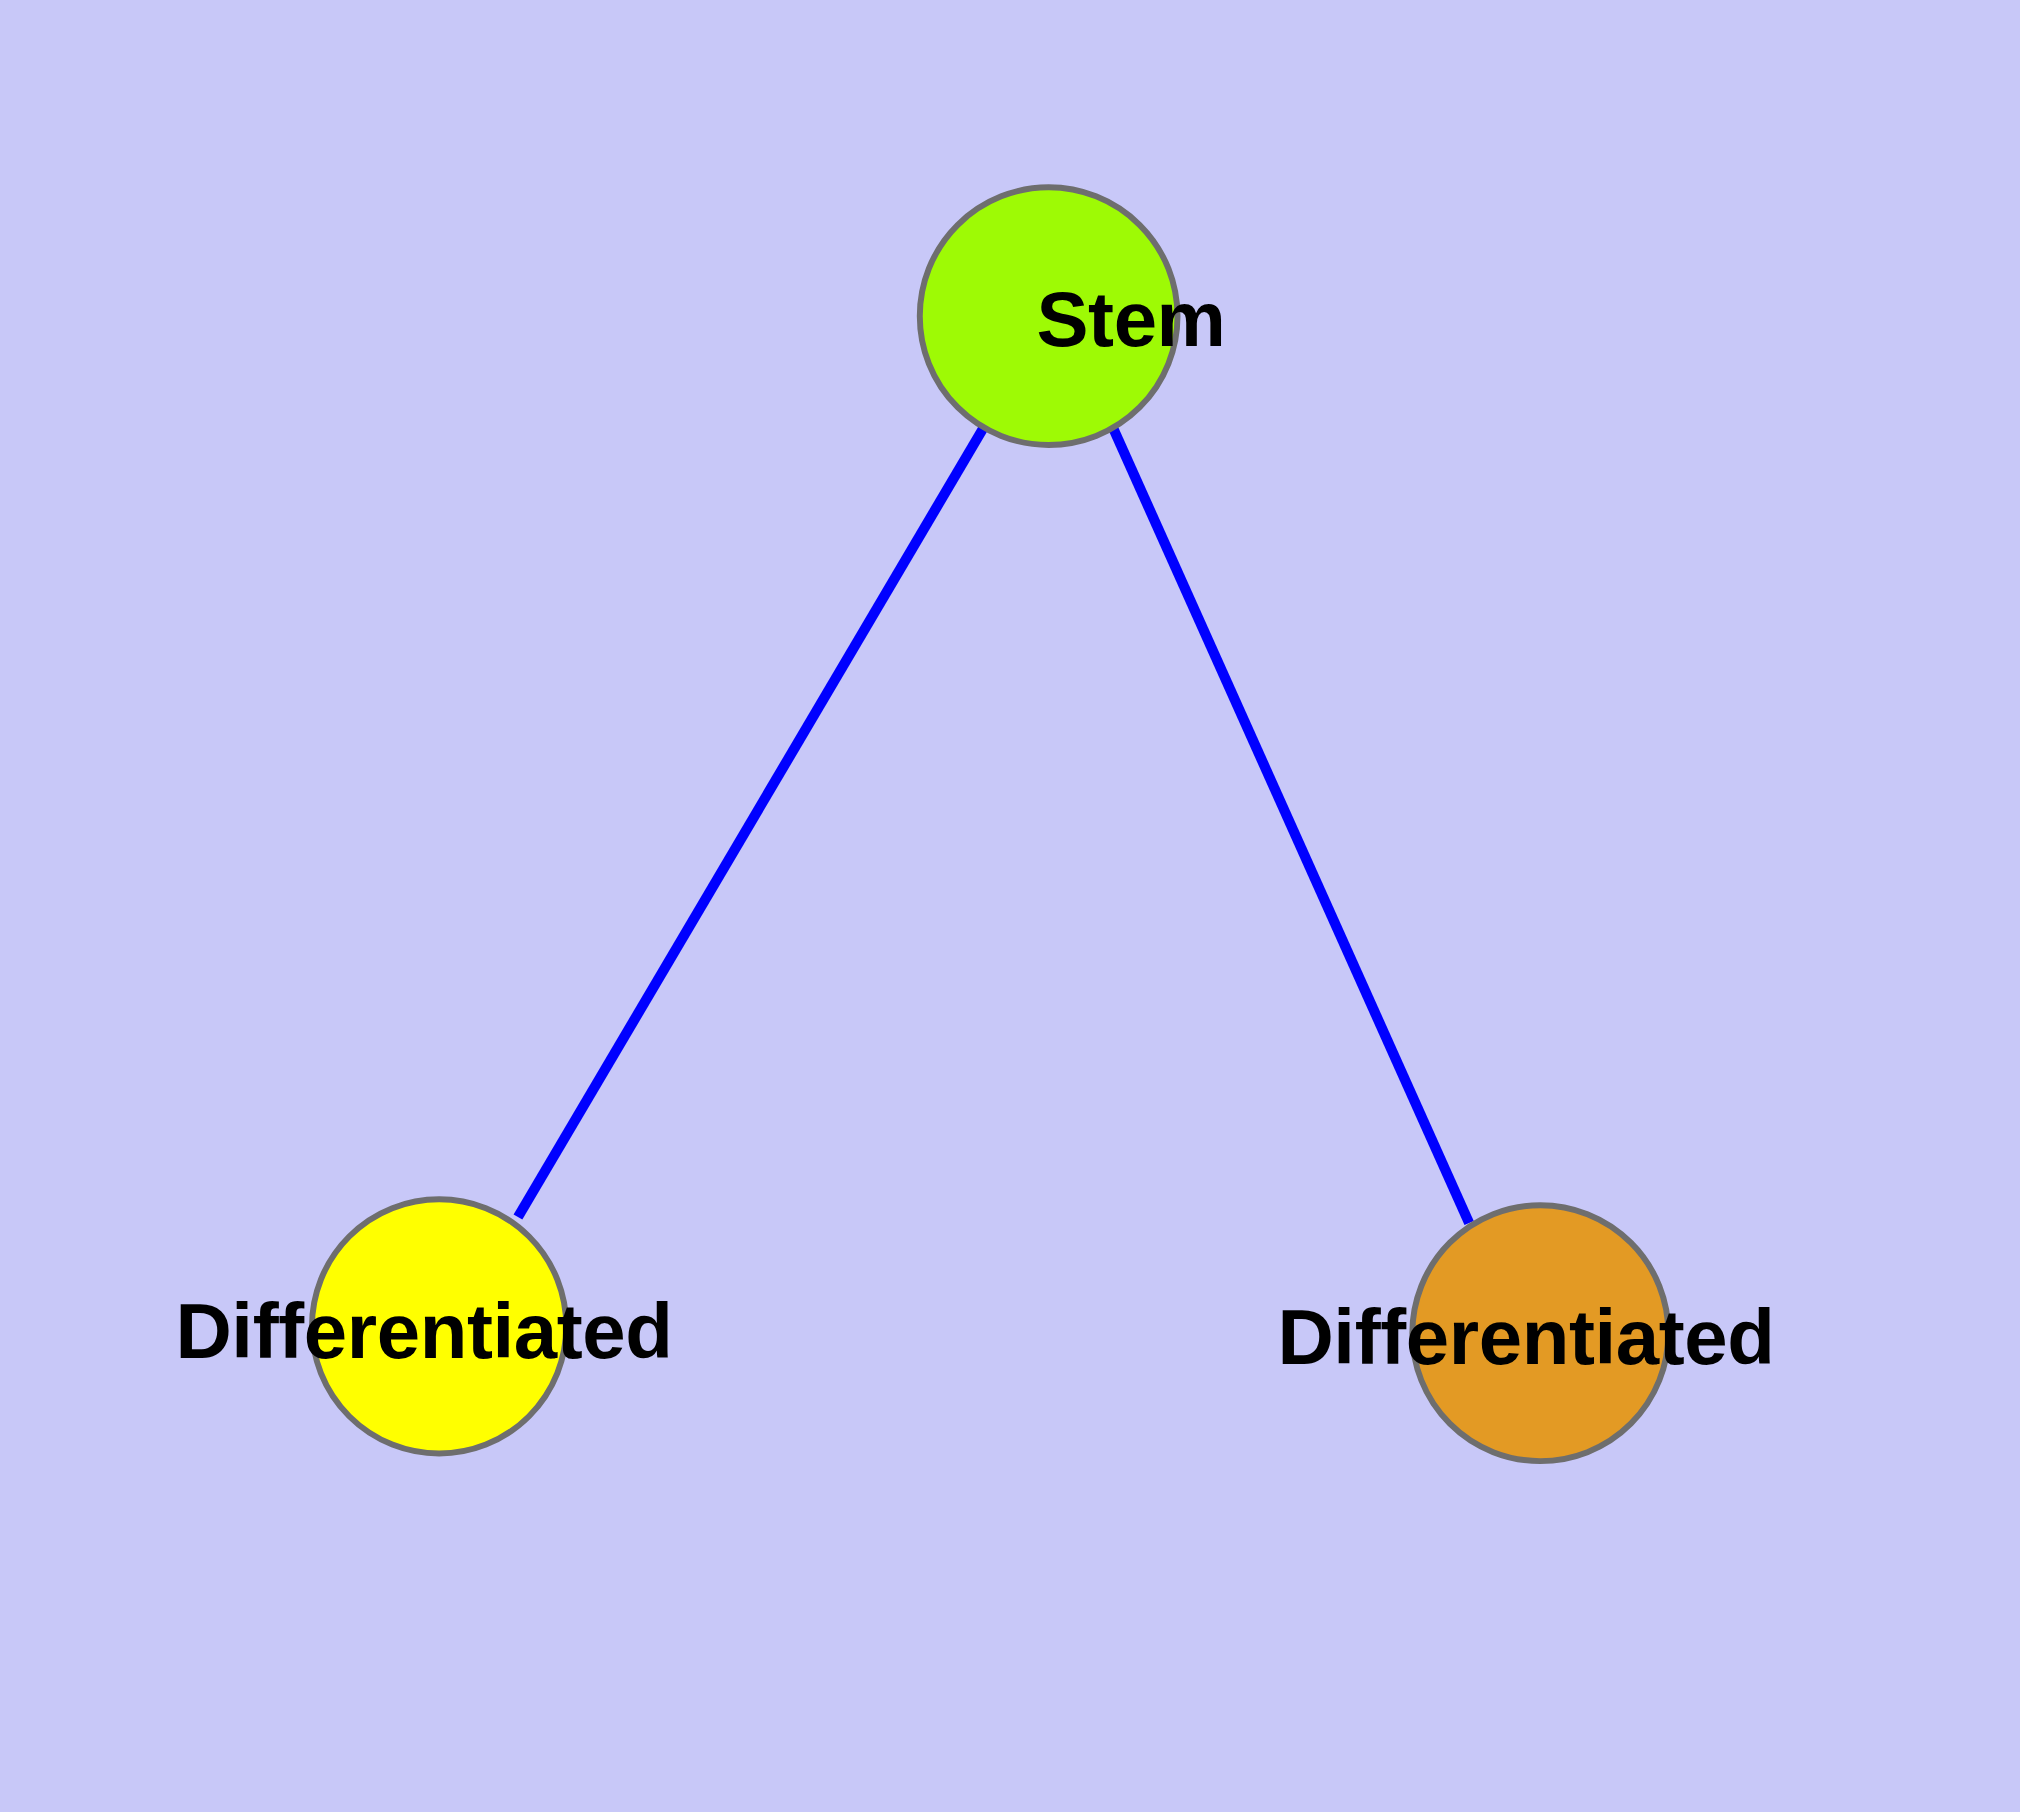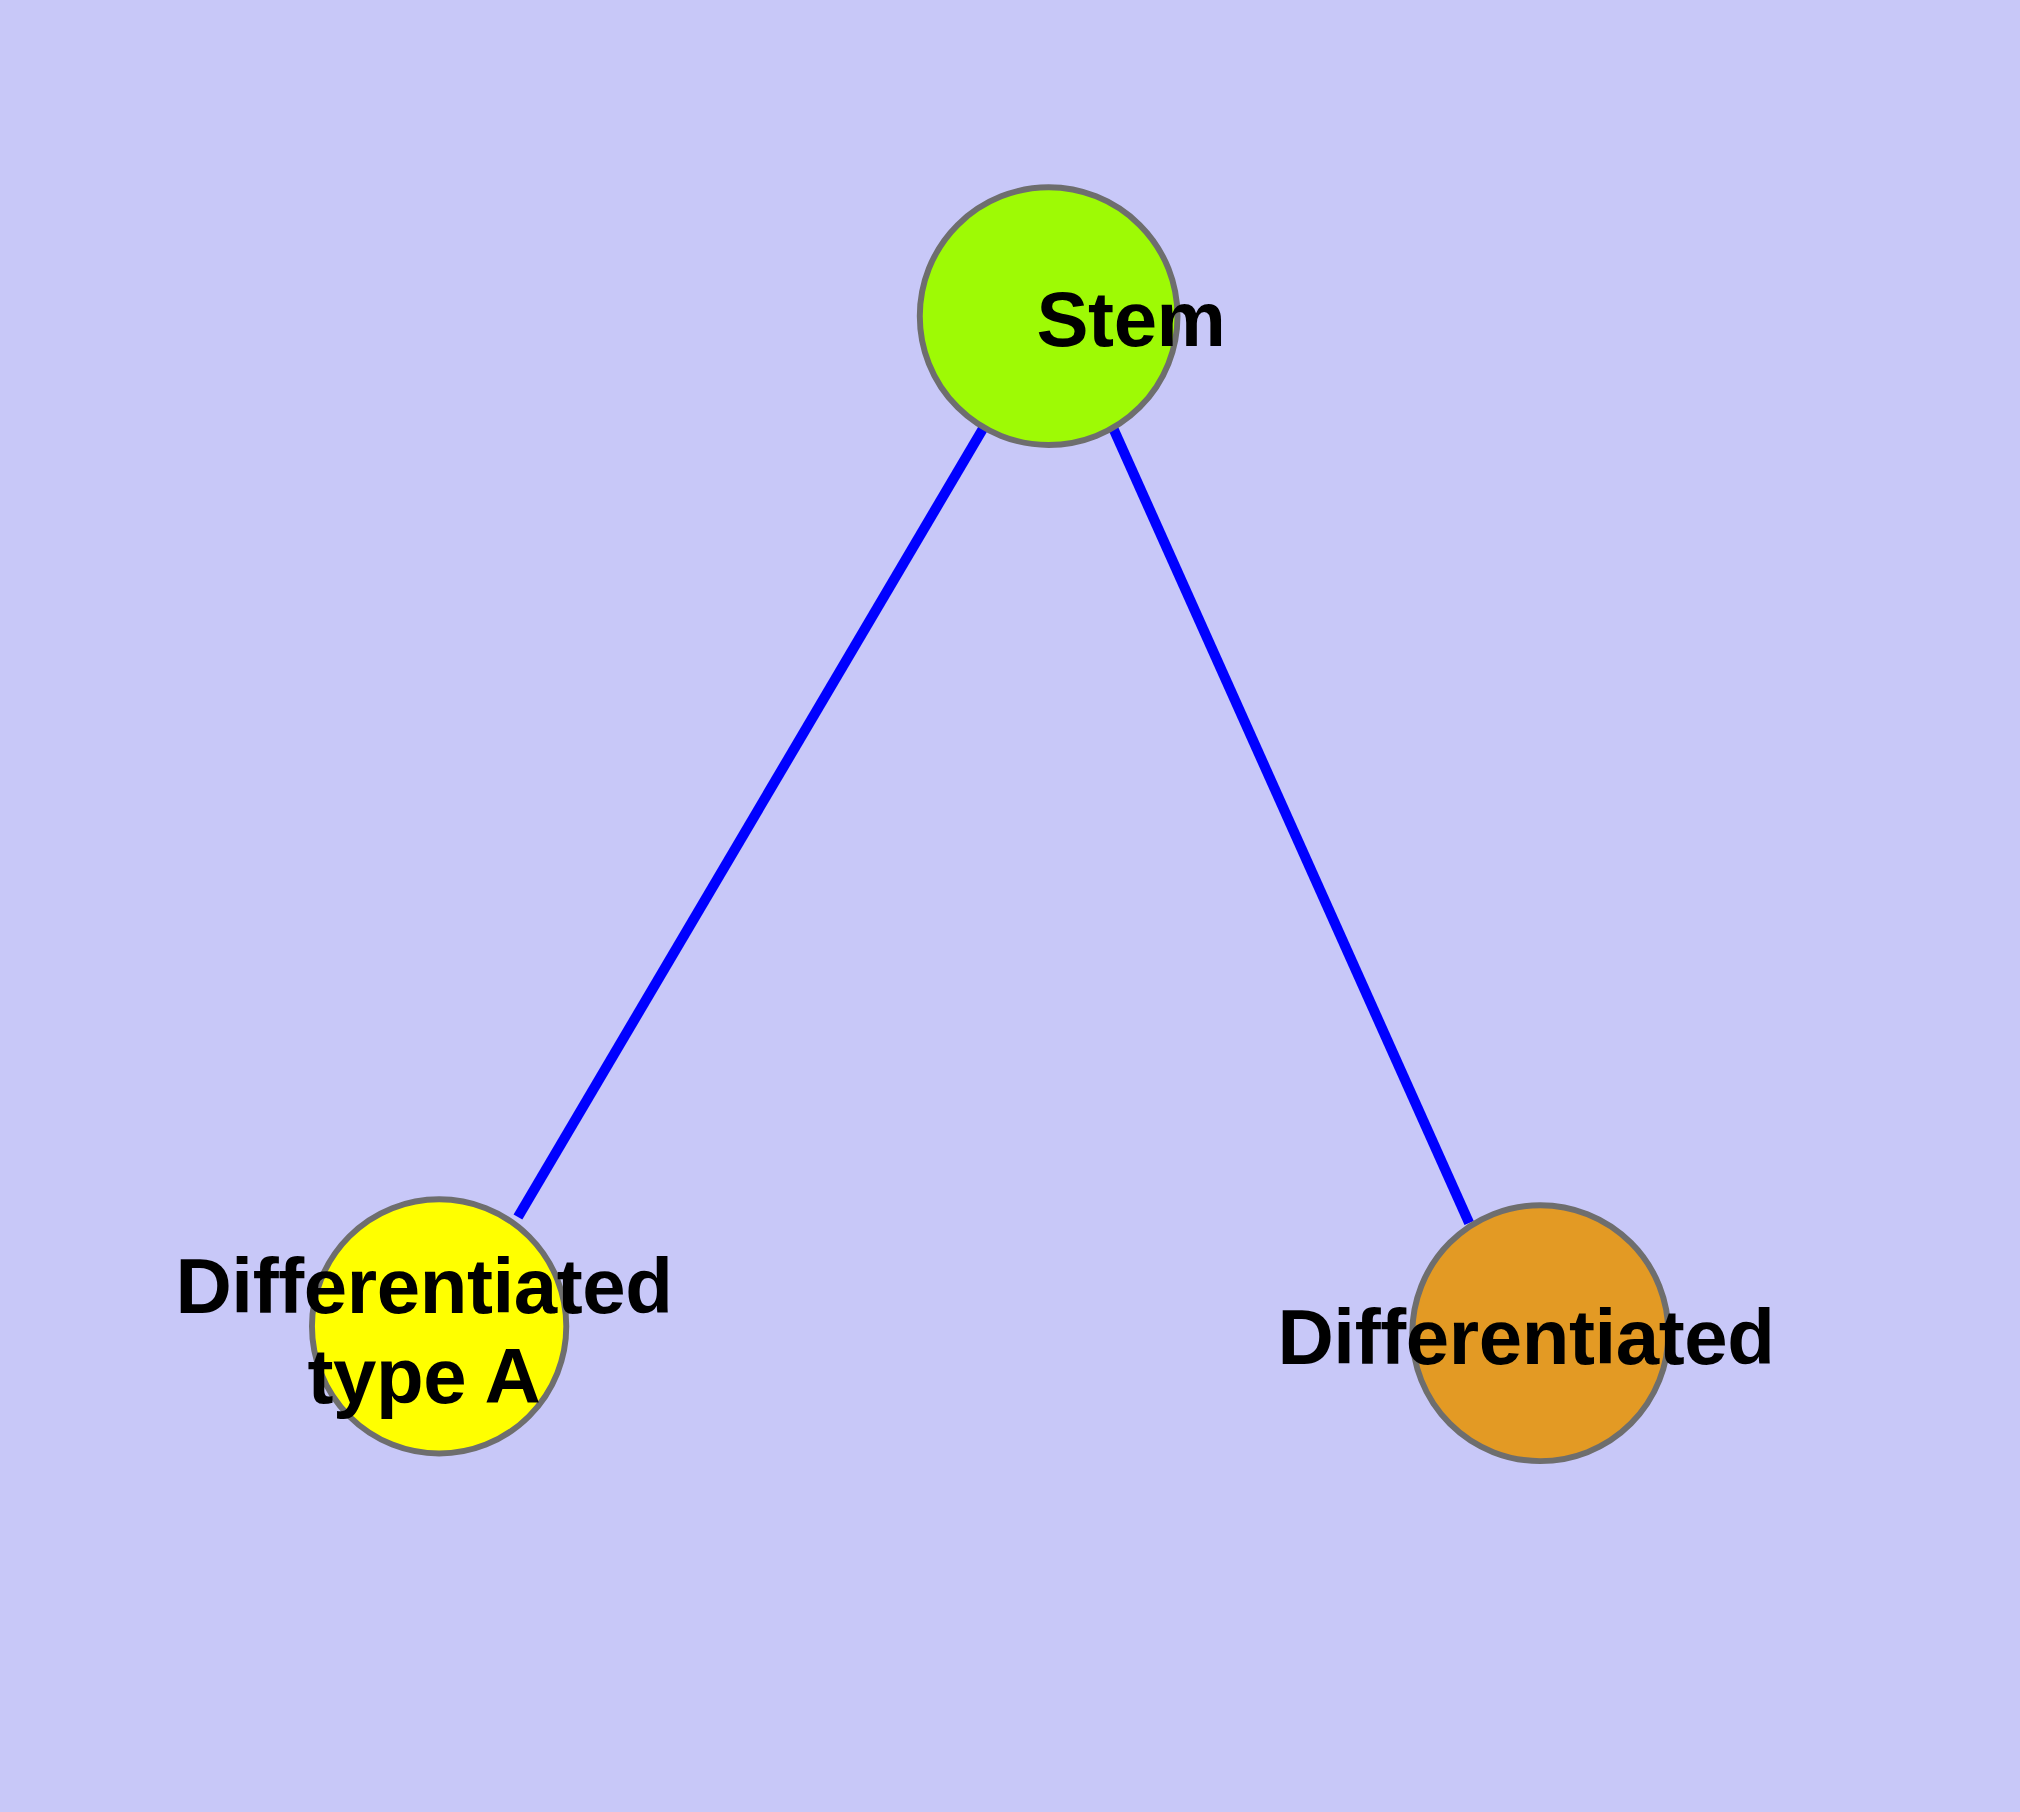--- a/index.html
+++ b/index.html
@@ -59,18 +59,18 @@
       </g>
     <g id="node-layer">
         <circle cx="1237" cy="373" r="152" fill="#9EFA05" stroke="#6E6E6E" stroke-width="7"></circle>
         <circle cx="518" cy="1565" r="150" fill="#FFFF00" stroke="#6E6E6E" stroke-width="7"></circle>
         <circle cx="1817" cy="1573" r="151" fill="#E39A24" stroke="#6E6E6E" stroke-width="7"></circle>
       </g>
   </svg>
 
   <div id="label-layer">
       <div class="node-label single" style="left: 1096px; top: 319px; color: rgb(0, 0, 0); font-size: 78px; margin-left: 35px;"><div>Stem</div></div>
-      <div class="node-label double" style="left: 424px; top: 1331px; color: rgb(0, 0, 0); font-size: 78px;"><div>Differentiated</div><div>type A</div></div>
+      <div class="node-label double" style="left: 424px; top: 1331px; color: rgb(0, 0, 0); font-size: 78px;"><div>Differentiated</div></div>
       <div class="node-label double" style="left: 1526px; top: 1337px; color: rgb(0, 0, 0); font-size: 78px;"><div>Differentiated</div></div>
     </div>
 
 </div>
 
 
 </body></html>

